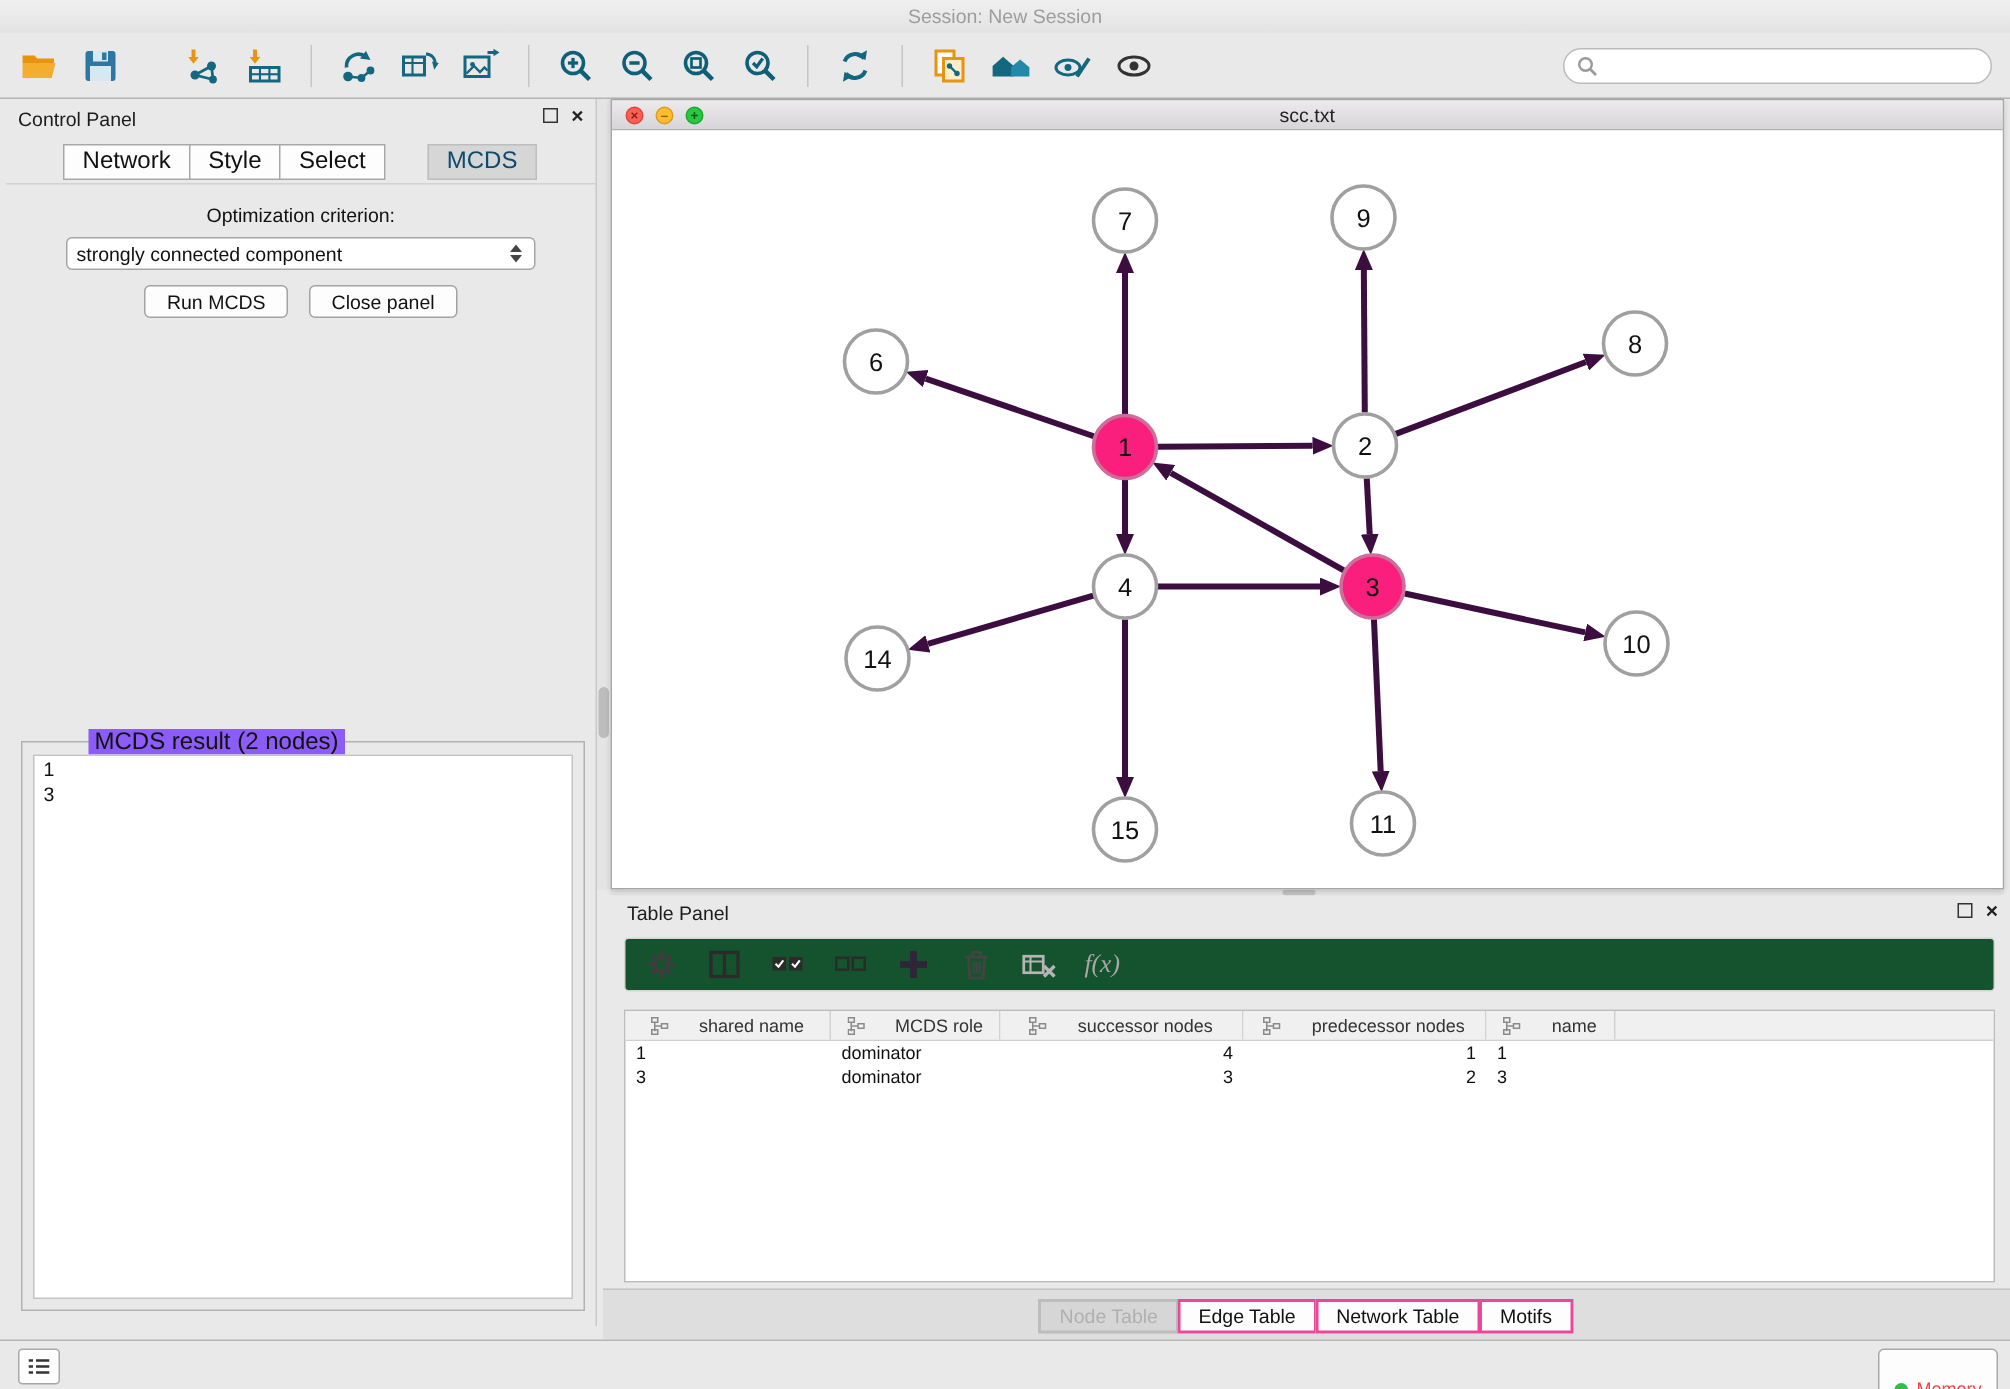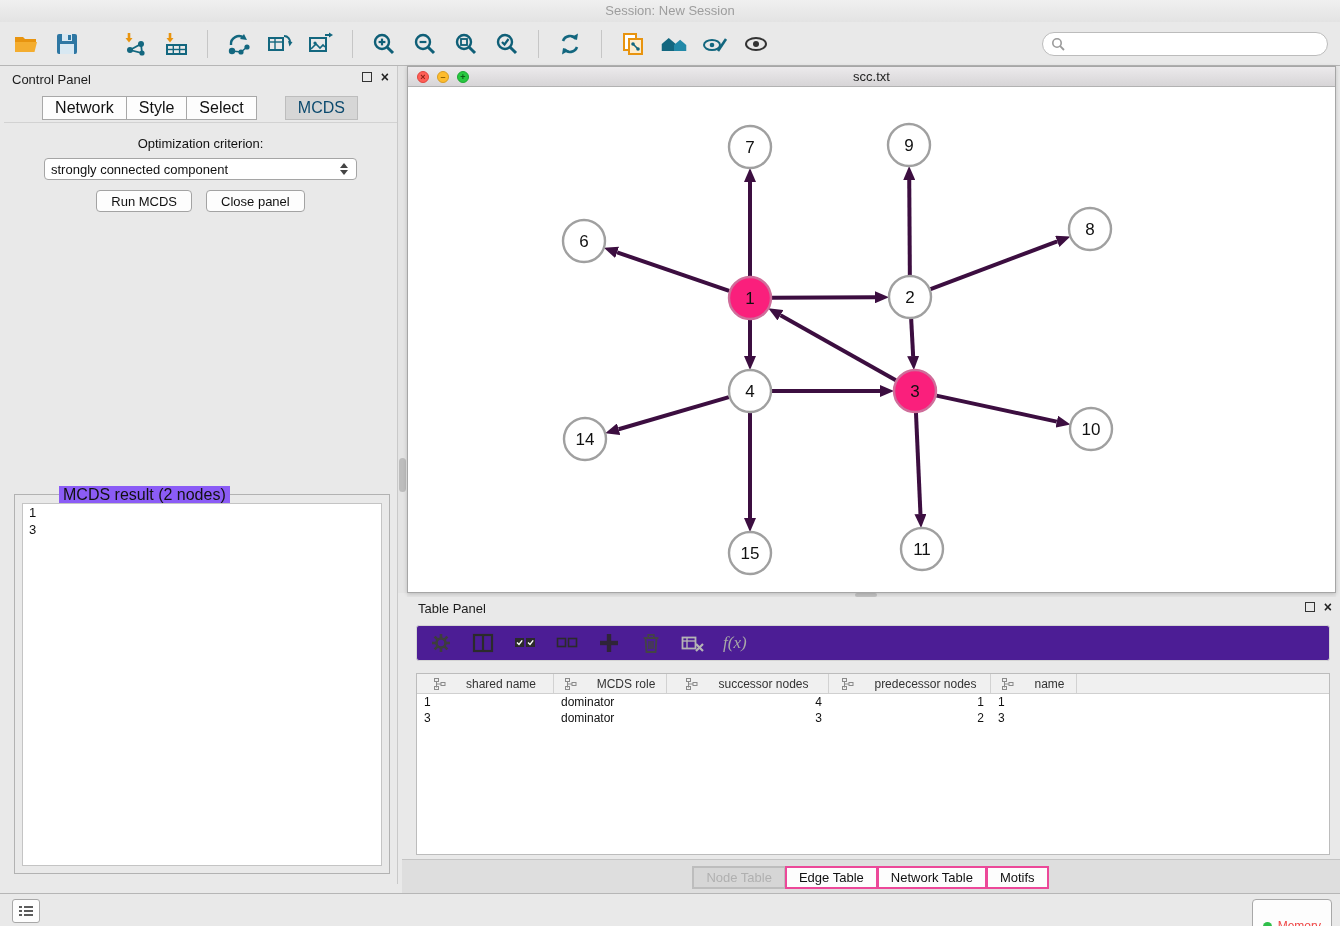--- a/index.html
+++ b/index.html
@@ -59,21 +59,21 @@
   .light{width:12px;height:12px;border-radius:50%;font-size:9px;line-height:11px;text-align:center;font-weight:bold;box-sizing:border-box;}
   .light.red{background:#ff5f57;border:1px solid #e0443e;color:#8a1f15;}
   .light.yellow{background:#febc2e;border:1px solid #d89e23;color:#8c6203;}
   .light.green{background:#28c840;border:1px solid #1da733;color:#0b5c16;}
   #graph-canvas{position:absolute;left:0;top:20px;width:927px;height:505px;background:#fff;}
 
   
   #table-panel{position:absolute;left:402px;top:597px;width:938px;height:296px;background:#e9e9e9;}
   #tp-header{position:absolute;left:0;top:0;width:100%;height:24px;}
   #tp-title{position:absolute;left:16px;top:4px;font-size:13px;color:#1c1c1c;}
-  #tp-toolbar{position:absolute;left:14px;top:28px;right:10px;height:36px;background:#4c1d95;border:1px solid #d4d4d4;
+  #tp-toolbar{position:absolute;left:14px;top:28px;right:10px;height:36px;background:#14532d;border:1px solid #d4d4d4;
     border-radius:3px;box-sizing:border-box;display:flex;align-items:center;gap:18px;padding:0 12px;}
   .tp-icon{width:24px;height:24px;display:flex;align-items:center;justify-content:center;}
   #fx-label{font-family:"Liberation Serif",serif;font-style:italic;font-size:17px;color:#a8a8a8;}
   #node-table{position:absolute;left:14px;top:76px;right:10px;height:182px;background:#fff;border:1px solid #bcbcbc;box-sizing:border-box;overflow:hidden;}
   #nt-head{display:flex;height:19px;border-bottom:1px solid #d0d0d0;background:#f0f0f0;}
   .nt-th{display:flex;align-items:center;justify-content:center;gap:20px;height:19px;background:#f0f0f0;
     border-right:1px solid #d2d2d2;font-size:12px;color:#333;box-sizing:border-box;flex:0 0 auto;}
   .nt-row{display:flex;height:16px;align-items:center;}
   .nt-td{font-size:12px;padding:0 7px;box-sizing:border-box;color:#111;flex:0 0 auto;line-height:16px;}
   #tp-bottom{position:absolute;left:0;top:262px;width:100%;height:34px;background:#dedede;border-top:1px solid #c4c4c4;

